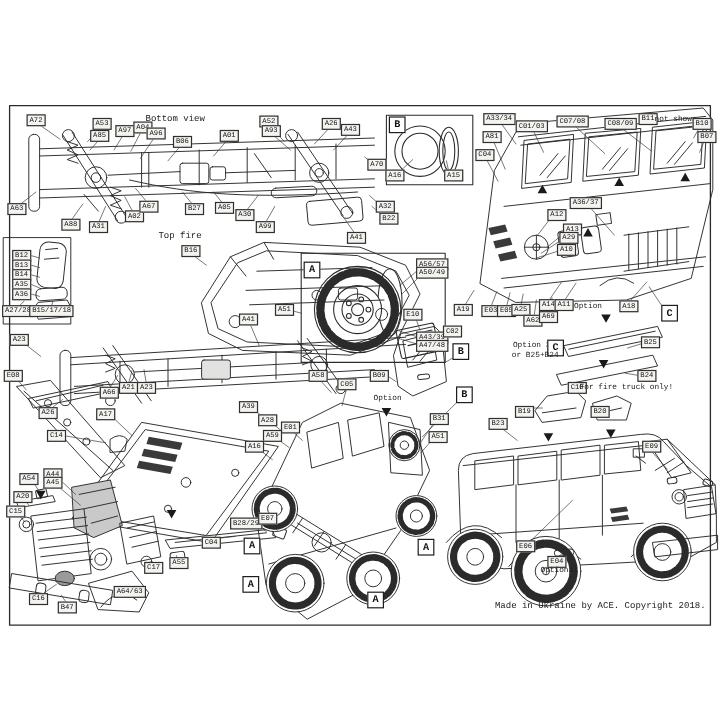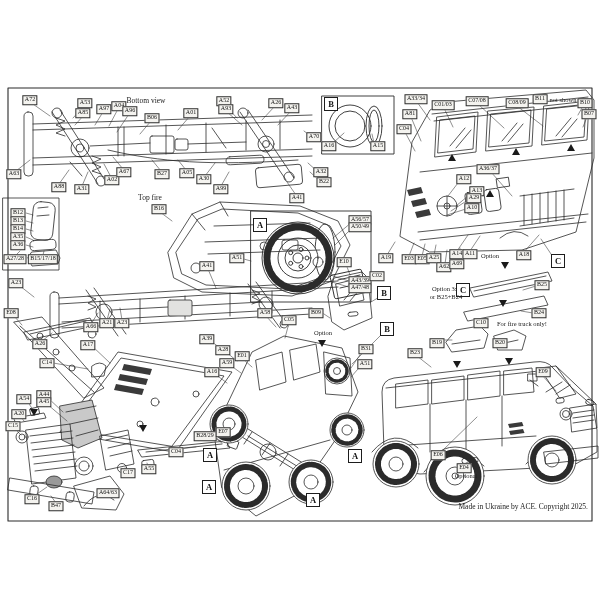--- a/index.html
+++ b/index.html
@@ -1,16 +1,16 @@
 <!DOCTYPE html>
 <html><head>
 <meta charset="utf-8">
 <style>
   html,body{margin:0;padding:0;background:#fff;width:600px;height:600px;overflow:hidden;}
-  .page{position:relative;width:600px;height:600px;background:#fff;font-family:Liberation Serif, serif;}
+  .page{position:relative;width:600px;height:600px;background:#fff;font-family:Liberation Mono, monospace;}
   svg{position:absolute;left:0;top:0;}
   #labels-layer{position:absolute;left:0;top:0;width:600px;height:600px;}
   .lbl{position:absolute;transform:translate(-50%,-50%);white-space:nowrap;color:#141414;}
   .lbl.chip{font-size:6px;line-height:1.25;background:#f4f3ef;border:0.8px solid #2f2f2f;padding:0 1.5px;}
   .lbl.section{font-size:8.5px;font-weight:bold;width:12px;height:12px;line-height:12px;text-align:center;background:#fff;border:1.2px solid #1d1d1d;padding:0;}
   .lbl.plain{font-size:6.5px;color:#222;}
   .viewlabel{position:absolute;font-size:7.5px;color:#1a1a1a;transform:translate(-50%,-50%);white-space:nowrap;}
   .copyright{position:absolute;right:12px;top:502px;font-size:7.5px;color:#1a1a1a;white-space:nowrap;}
 </style>
 </head>
@@ -229,21 +229,21 @@
 
       <g fill="#1a1a1a" stroke="none">
         <path d="M448,161 h8 l-4,-7 Z M512,155 h8 l-4,-7 Z M567,151 h8 l-4,-7 Z M486,197 h8 l-4,-7 Z"></path>
         <path d="M501,262 h8 l-4,7 Z M499,300 h8 l-4,7 Z M453,361 h8 l-4,7 Z M505,358 h8 l-4,7 Z M318,340 h8 l-4,7 Z M139,425 h8 l-4,7 Z M30,409 h8 l-4,7 Z"></path>
       </g>
     </g>
   </svg>
 
   <div class="viewlabel" style="left:146px;top:100px;">Bottom view</div>
   <div class="viewlabel" style="left:150px;top:197px;">Top fire</div>
-  <div class="copyright">Made in Ukraine by ACE. Copyright 2025.</div>
+  <div class="copyright">Made in Ukraine by ACE. Copyright 2018.</div>
 
   <div id="labels-layer">
       <div class="lbl chip" style="left: 30px; top: 100px;">A72</div>
       <div class="lbl chip" style="left: 85px; top: 103px;">A53</div>
       <div class="lbl chip" style="left: 83px; top: 113px;">A85</div>
       <div class="lbl chip" style="left: 104px; top: 109px;">A97</div>
       <div class="lbl chip" style="left: 119px; top: 106px;">A04</div>
       <div class="lbl chip" style="left: 130px; top: 111px;">A96</div>
       <div class="lbl chip" style="left: 152px; top: 118px;">B06</div>
       <div class="lbl chip" style="left: 191px; top: 113px;">A01</div>

